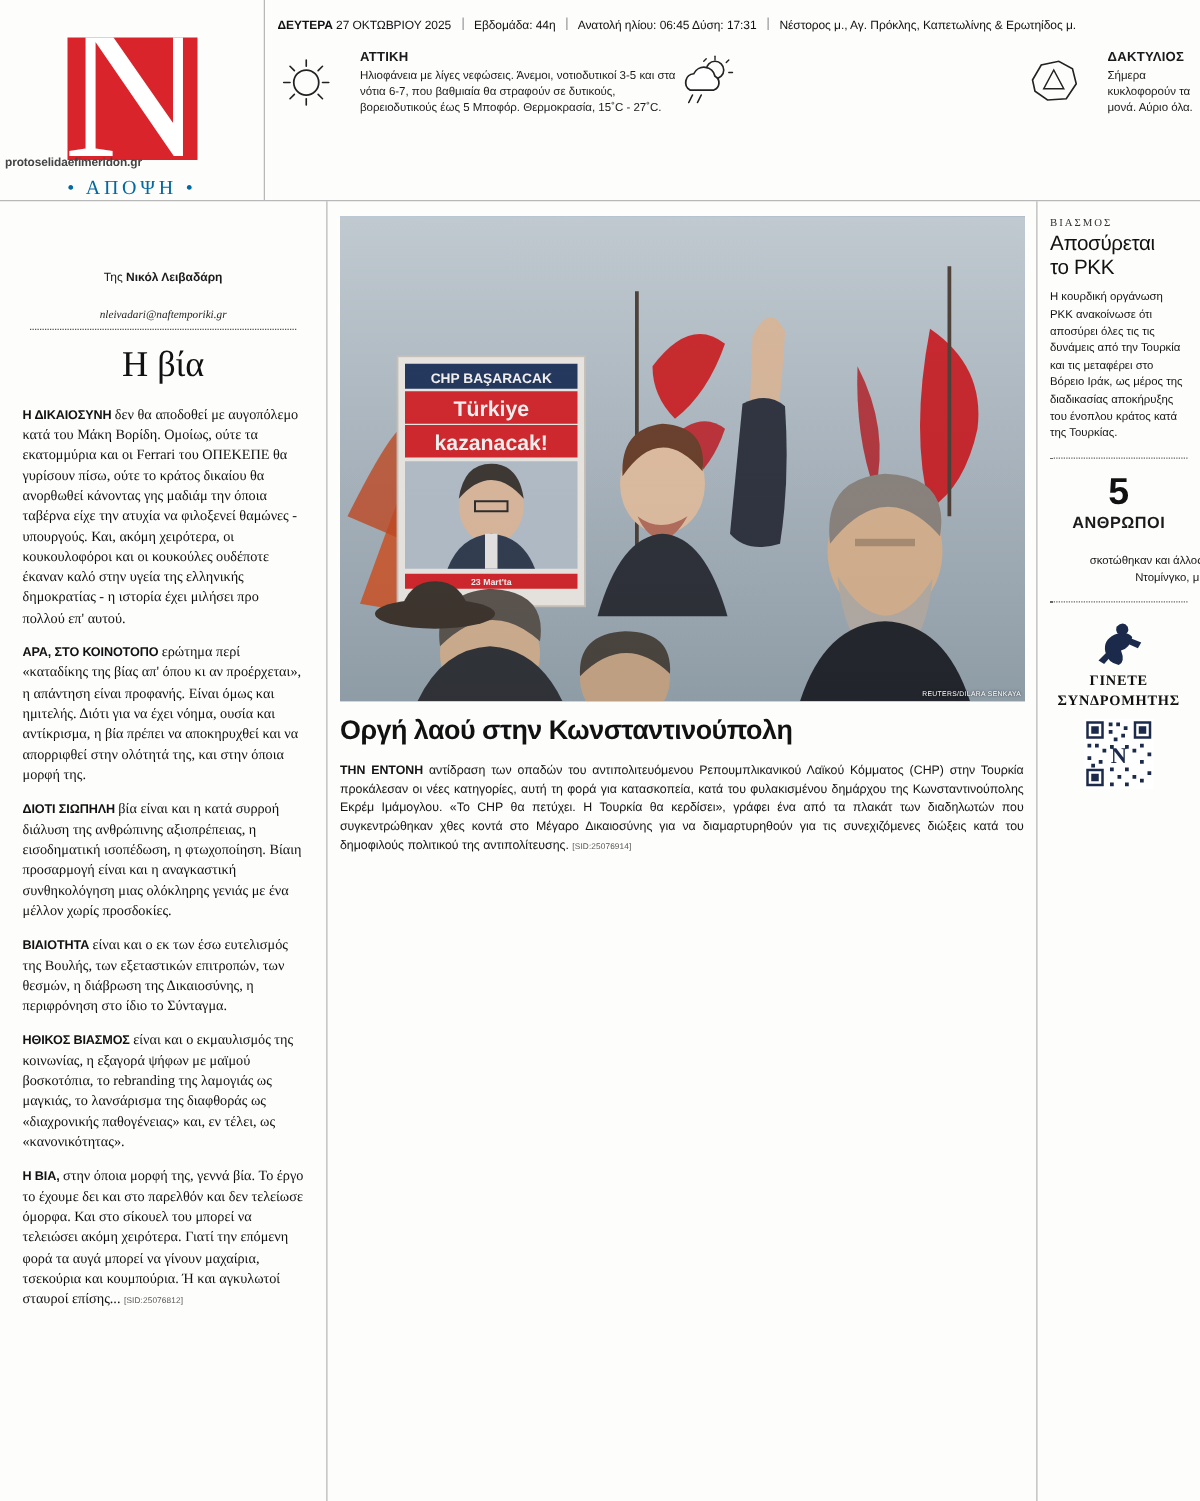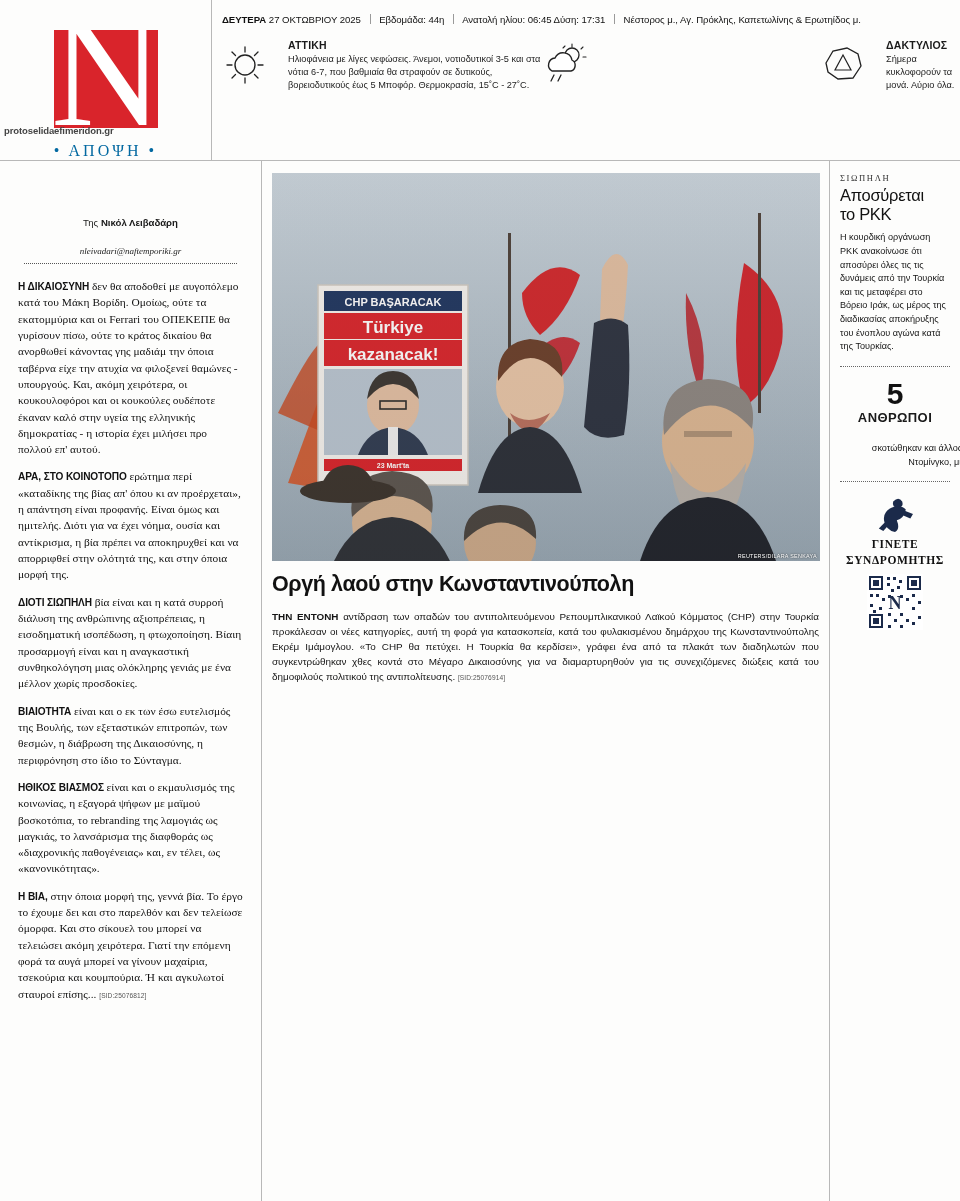--- a/index.html
+++ b/index.html
@@ -390,20 +390,21 @@
 
     <div class="opinion clip">
 
       <div class="byline">
         <span>Της </span><span class="name">Νικόλ Λειβαδάρη</span>
       </div>
       <div class="byline-mail">nleivadari@naftemporiki.gr</div>
       <div class="dotrule"></div>
 
       <div class="op-title">
+        <div>Η βία</div>
       </div>
 
       <p class="op-p">
         <span class="lead">Η ΔΙΚΑΙΟΣΥΝΗ </span><span>δεν θα αποδοθεί με αυγοπόλεμο κατά του Μάκη Βορίδη. Ομοίως, ούτε τα εκατομμύρια και οι Ferrari του ΟΠΕΚΕΠΕ θα γυρίσουν πίσω, ούτε το κράτος δικαίου θα ανορθωθεί κάνοντας γης μαδιάμ την όποια ταβέρνα είχε την ατυχία να φιλοξενεί θαμώνες - υπουργούς. Και, ακόμη χειρότερα, οι κουκουλοφόροι και οι κουκούλες ουδέποτε έκαναν καλό στην υγεία της ελληνικής δημοκρατίας - η ιστορία έχει μιλήσει προ πολλού επ' αυτού.</span>
       </p>
       <p class="op-p">
         <span class="lead">ΑΡΑ, ΣΤΟ ΚΟΙΝΟΤΟΠΟ </span><span>ερώτημα περί «καταδίκης της βίας απ' όπου κι αν προέρχεται», η απάντηση είναι προφανής. Είναι όμως και ημιτελής. Διότι για να έχει νόημα, ουσία και αντίκρισμα, η βία πρέπει να αποκηρυχθεί και να απορριφθεί στην ολότητά της, και στην όποια μορφή της.</span>
       </p>
       <p class="op-p">
         <span class="lead">ΔΙΟΤΙ ΣΙΩΠΗΛΗ </span><span>βία είναι και η κατά συρροή διάλυση της ανθρώπινης αξιοπρέπειας, η εισοδηματική ισοπέδωση, η φτωχοποίηση. Βίαιη προσαρμογή είναι και η αναγκαστική συνθηκολόγηση μιας ολόκληρης γενιάς με ένα μέλλον χωρίς προσδοκίες.</span>
@@ -497,26 +498,26 @@
       <h1 class="lead-headline">Οργή λαού στην Κωνσταντινούπολη</h1>
 
       <p class="lead-body">
         <span class="lead">ΤΗΝ ΕΝΤΟΝΗ </span><span>αντίδραση των οπαδών του αντιπολιτευόμενου Ρεπουμπλικανικού Λαϊκού Κόμματος (CHP) στην Τουρκία προκάλεσαν οι νέες κατηγορίες, αυτή τη φορά για κατασκοπεία, κατά του φυλακισμένου δημάρχου της Κωνσταντινούπολης Εκρέμ Ιμάμογλου. «Το CHP θα πετύχει. Η Τουρκία θα κερδίσει», γράφει ένα από τα πλακάτ των διαδηλωτών που συγκεντρώθηκαν χθες κοντά στο Μέγαρο Δικαιοσύνης για να διαμαρτυρηθούν για τις συνεχιζόμενες διώξεις κατά του δημοφιλούς πολιτικού της αντιπολίτευσης. </span><span class="sid">[SID:25076914]</span>
       </p>
     </div>
 
     <div class="rail clip">
 
       <div>
-        <div class="kicker">ΣΙΩΠΗΛΗ</div>
+        <div class="kicker">ΒΙΑΣΜΟΣ</div>
         <div class="rail-title">
           <div>Αποσύρεται</div>
           <div>το PKK</div>
         </div>
-        <div class="rail-text">Η κουρδική οργάνωση PKK ανακοίνωσε ότι αποσύρει όλες τις τις δυνάμεις από την Τουρκία και τις μεταφέρει στο Βόρειο Ιράκ, ως μέρος της διαδικασίας αποκήρυξης του ένοπλου αγώνα κατά της Τουρκίας.</div>
+        <div class="rail-text">Η κουρδική οργάνωση PKK ανακοίνωσε ότι αποσύρει όλες τις τις δυνάμεις από την Τουρκία και τις μεταφέρει στο Βόρειο Ιράκ, ως μέρος της διαδικασίας αποκήρυξης του ένοπλου κράτος κατά της Τουρκίας.</div>
       </div>
 
       <div class="rail-dotrule"></div>
 
       <div>
         <div class="bignum">5</div>
         <div class="bignum-label">ΑΝΘΡΩΠΟΙ</div>
         <div class="rail-text center">σκοτώθηκαν και άλλος ένας τραυματίστηκε στον Ισημερινό, σε ανταλλαγή πυρών μέσα σε μια αίθουσα μπιλιάρδων στο Σάντο Ντομίνγκο, μια πόλη που απέχει 60 χιλιόμετρα από την πρωτεύουσα Κίτο, ανακοίνωσε η τοπική αστυνομία.</div>
       </div>
 

